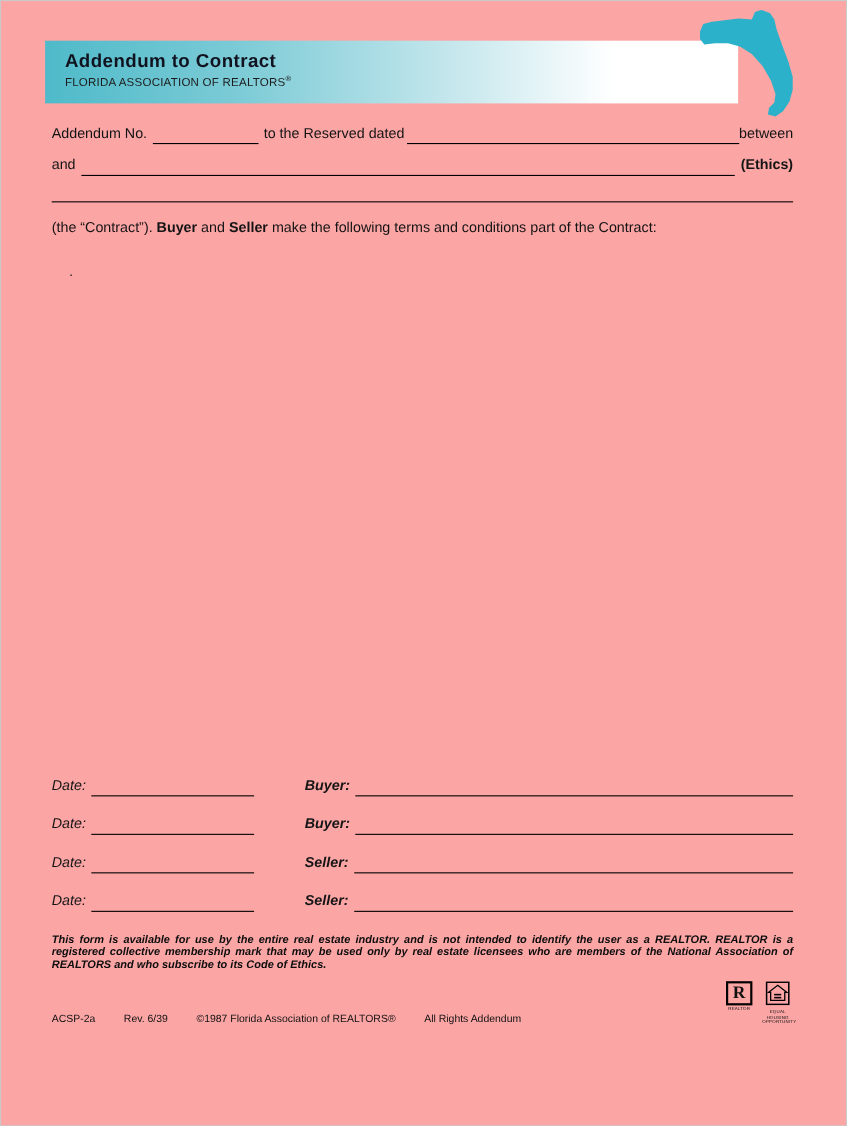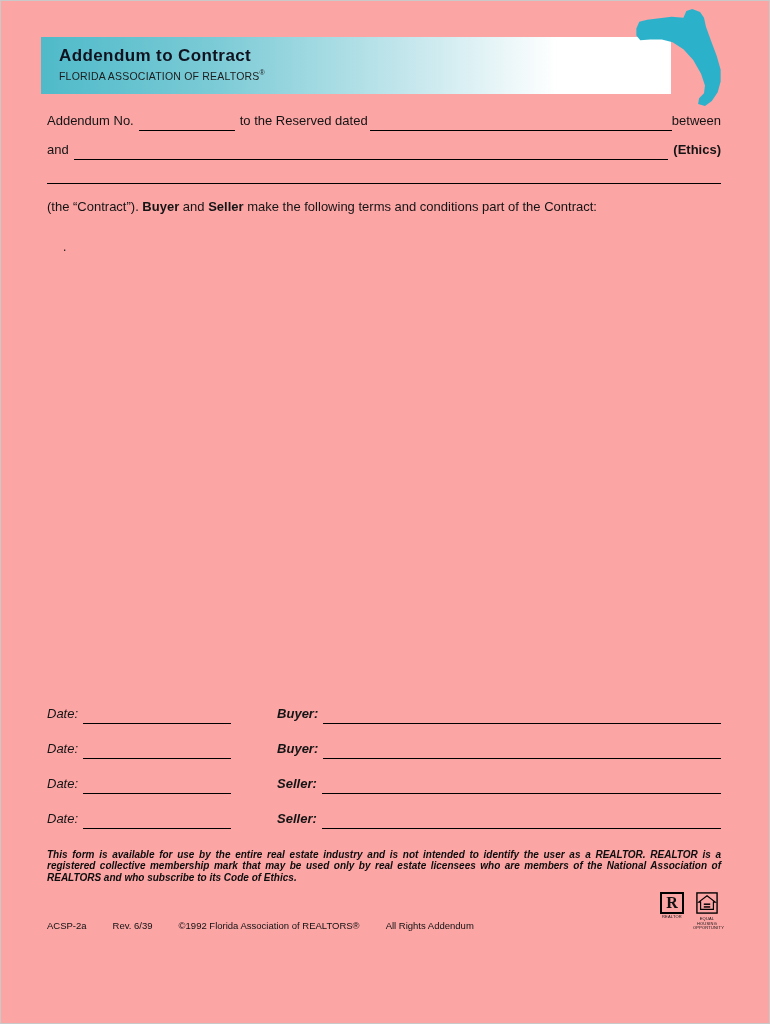--- a/index.html
+++ b/index.html
@@ -139,21 +139,21 @@
       <div class="party-fill"></div>
     </div>
   </div>
 
   <div class="footer">
     <div class="disclaimer">This form is available for use by the entire real estate industry and is not intended to identify the user as a REALTOR. REALTOR is a registered collective membership mark that may be used only by real estate licensees who are members of the National Association of REALTORS and who subscribe to its Code of Ethics.</div>
 
     <div class="bottom-row">
       <span class="bitem">ACSP-2a</span>
       <span class="bitem">Rev. 6/39</span>
-      <span class="bitem">©1992 Florida Association of REALTORS®</span>
+      <span class="bitem">©1987 Florida Association of REALTORS®</span>
       <span class="bitem">All Rights Addendum</span>
 
       <div class="logos">
         <div class="logo-box">
           <div class="realtor-mark">R</div>
           <div class="logo-caption">REALTOR</div>
         </div>
         <div class="logo-box">
           <svg class="eho-mark" viewBox="0 0 24 24" aria-hidden="true">
             <rect x="1" y="1" width="22" height="22" fill="none" stroke="#000" stroke-width="1.5"></rect>

